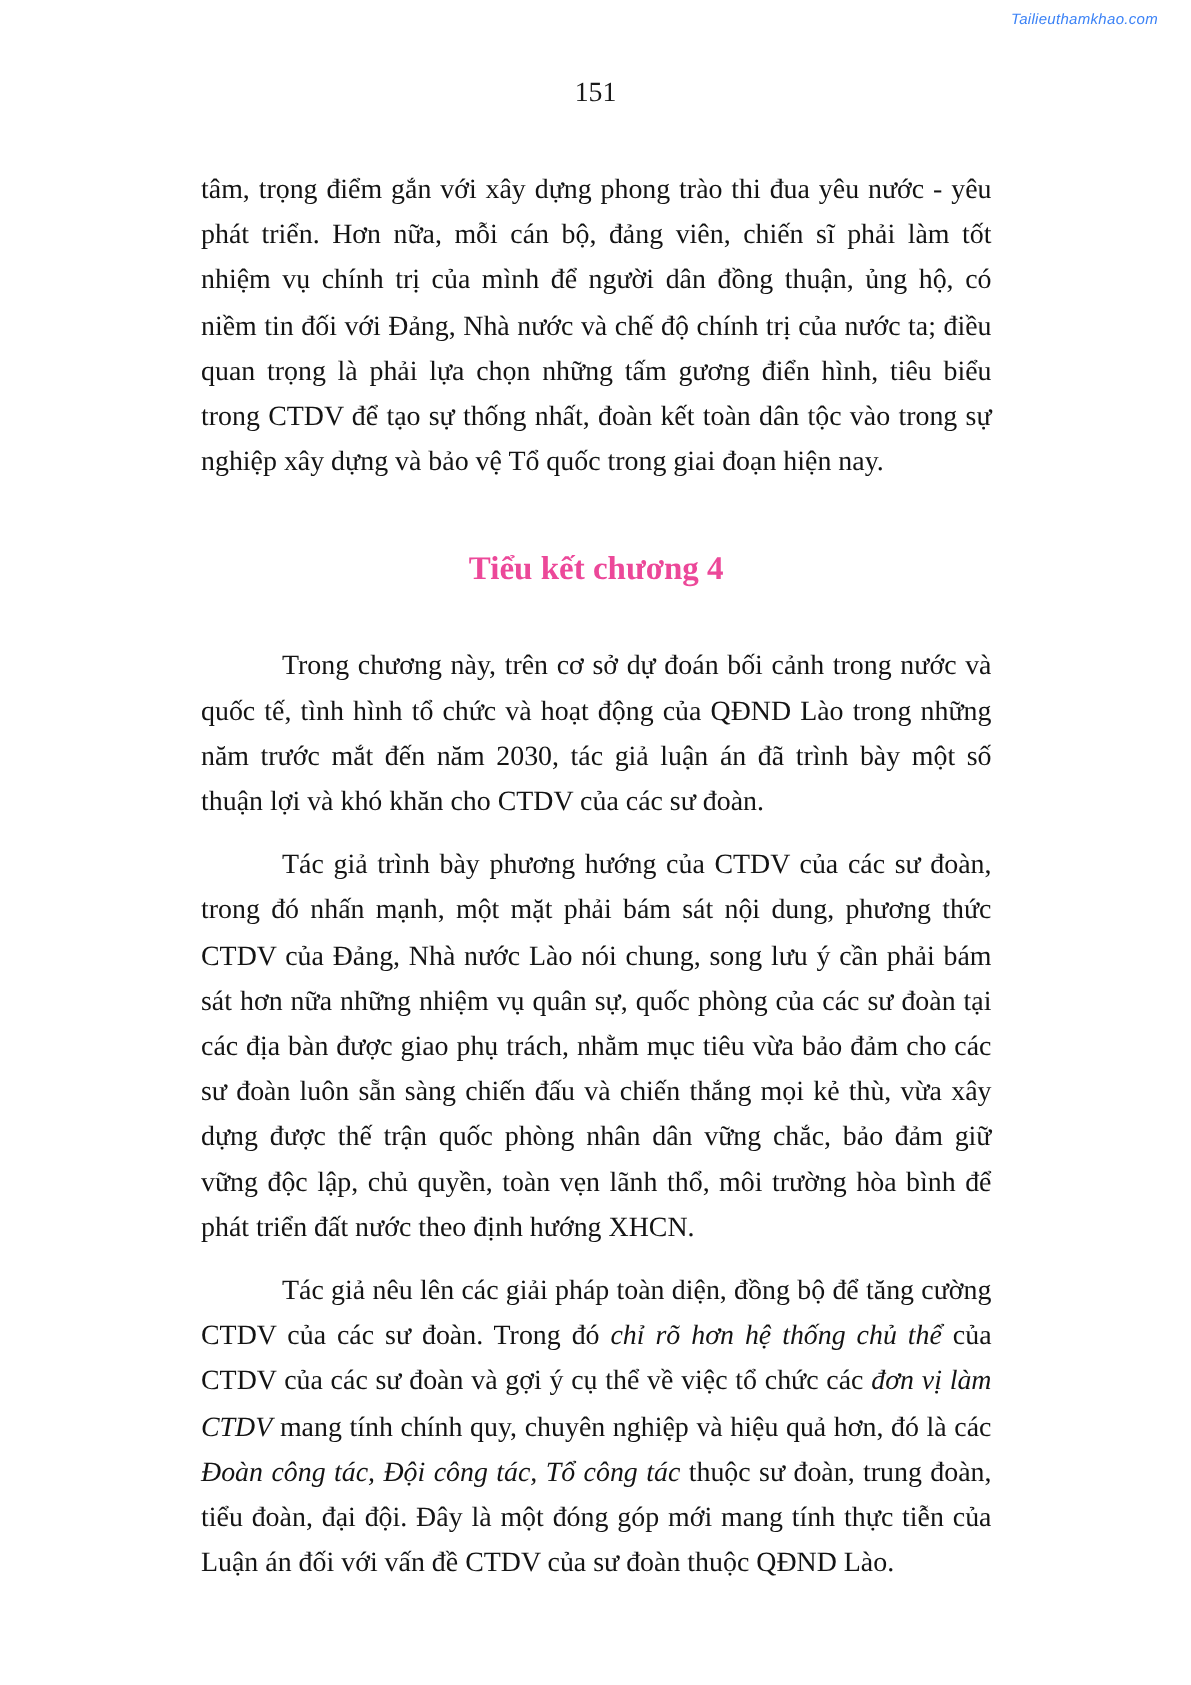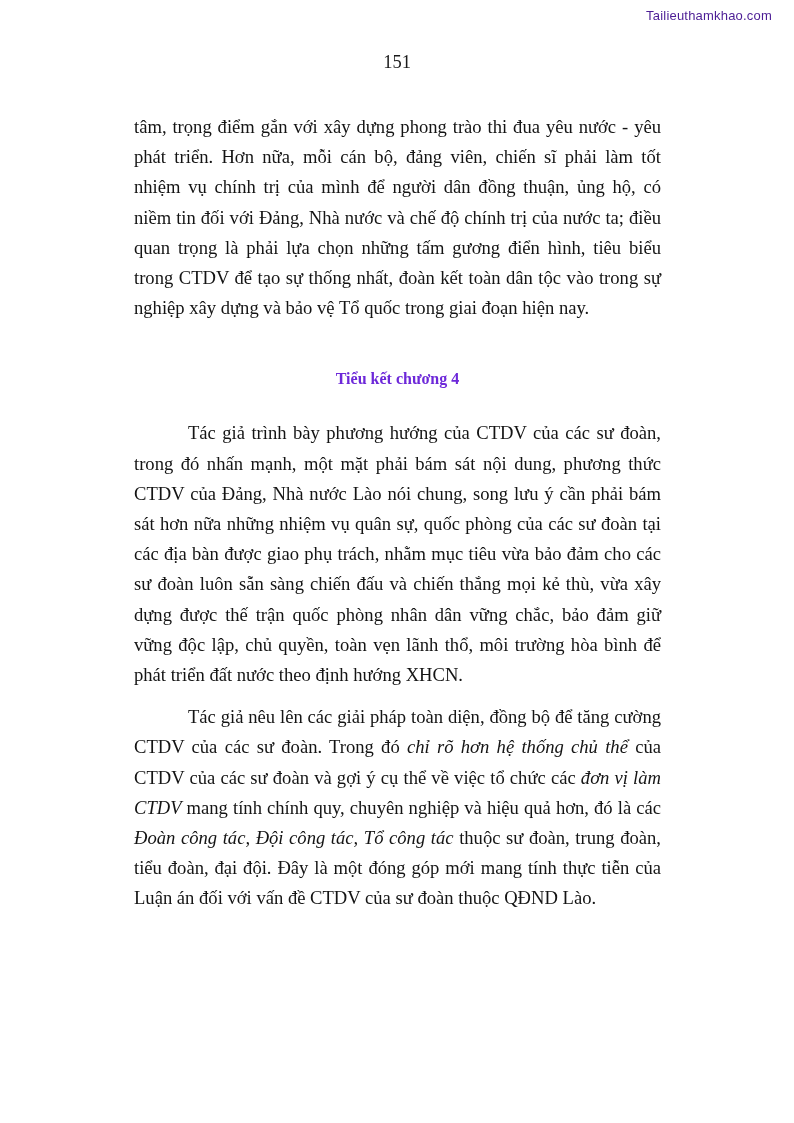--- a/index.html
+++ b/index.html
@@ -14,24 +14,25 @@
     background: #ffffff;
     overflow: hidden;
     font-family: "Liberation Serif", "DejaVu Serif", serif;
     color: #141414;
   }
   .watermark {
     position: absolute;
     top: 8px;
     right: 22px;
     font-family: "Liberation Sans", "DejaVu Sans", sans-serif;
-    font-size: 13px;
-    color: #4c1d95;
+    font-size: 10px;
+    color: #3b82f6;
     letter-spacing: 0.2px;
     user-select: none;
+    font-style: italic;
   }
   .page-number {
     position: absolute;
     top: 52px;
     left: 0;
     width: 794px;
     text-align: center;
     font-size: 18.5px;
     color: #1a1a1a;
   }
@@ -49,26 +50,26 @@
     text-justify: inter-word;
     color: #141414;
   }
   p.body.indent {
     text-indent: 54px;
   }
   p.body.noindent {
     text-indent: 0;
   }
   .section-heading {
-    margin: 21px 0 24px 0;
+    margin: 21px 0 35px 0;
     text-align: center;
     font-weight: bold;
-    font-size: 16px;
+    font-size: 22px;
     line-height: 30px;
-    color: #6d28d9;
+    color: #ec4899;
   }
   .gap-after-first {
     height: 8px;
   }
   em.it {
   }
 </style>
 </head>
 <body>
 
@@ -79,20 +80,21 @@
   <div class="page-number">151</div>
 
   <div class="content">
 
     <p class="body noindent">tâm, trọng điểm gắn với xây dựng phong trào thi đua yêu nước - yêu phát triển. Hơn nữa, mỗi cán bộ, đảng viên, chiến sĩ phải làm tốt nhiệm vụ chính trị của mình để người dân đồng thuận, ủng hộ, có niềm tin đối với Đảng, Nhà nước và chế độ chính trị của nước ta; điều quan trọng là phải lựa chọn những tấm gương điển hình, tiêu biểu trong CTDV để tạo sự thống nhất, đoàn kết toàn dân tộc vào trong sự nghiệp xây dựng và bảo vệ Tổ quốc trong giai đoạn hiện nay.</p>
 
     <div class="gap-after-first"></div>
 
     <div class="section-heading">Tiểu kết chương 4</div>
 
+    <p class="body indent">Trong chương này, trên cơ sở dự đoán bối cảnh trong nước và quốc tế, tình hình tổ chức và hoạt động của QĐND Lào trong những năm trước mắt đến năm 2030, tác giả luận án đã trình bày một số thuận lợi và khó khăn cho CTDV của các sư đoàn.</p>
 
     <p class="body indent">Tác giả trình bày phương hướng của CTDV của các sư đoàn, trong đó nhấn mạnh, một mặt phải bám sát nội dung, phương thức CTDV của Đảng, Nhà nước Lào nói chung, song lưu ý cần phải bám sát hơn nữa những nhiệm vụ quân sự, quốc phòng của các sư đoàn tại các địa bàn được giao phụ trách, nhằm mục tiêu vừa bảo đảm cho các sư đoàn luôn sẵn sàng chiến đấu và chiến thắng mọi kẻ thù, vừa xây dựng được thế trận quốc phòng nhân dân vững chắc, bảo đảm giữ vững độc lập, chủ quyền, toàn vẹn lãnh thổ, môi trường hòa bình để phát triển đất nước theo định hướng XHCN.</p>
 
     <p class="body indent"><span>Tác giả nêu lên các giải pháp toàn diện, đồng bộ để tăng cường CTDV của các sư đoàn. Trong đó </span><em class="it">chỉ rõ hơn hệ thống chủ thể</em><span> của CTDV của các sư đoàn và gợi ý cụ thể về việc tổ chức các </span><em class="it">đơn vị làm CTDV</em><span> mang tính chính quy, chuyên nghiệp và hiệu quả hơn, đó là các </span><em class="it">Đoàn công tác, Đội công tác, Tổ công tác</em><span> thuộc sư đoàn, trung đoàn, tiểu đoàn, đại đội. Đây là một đóng góp mới mang tính thực tiễn của Luận án đối với vấn đề CTDV của sư đoàn thuộc QĐND Lào.</span></p>
 
   </div>
 
 </div>
 
 </body></html>

